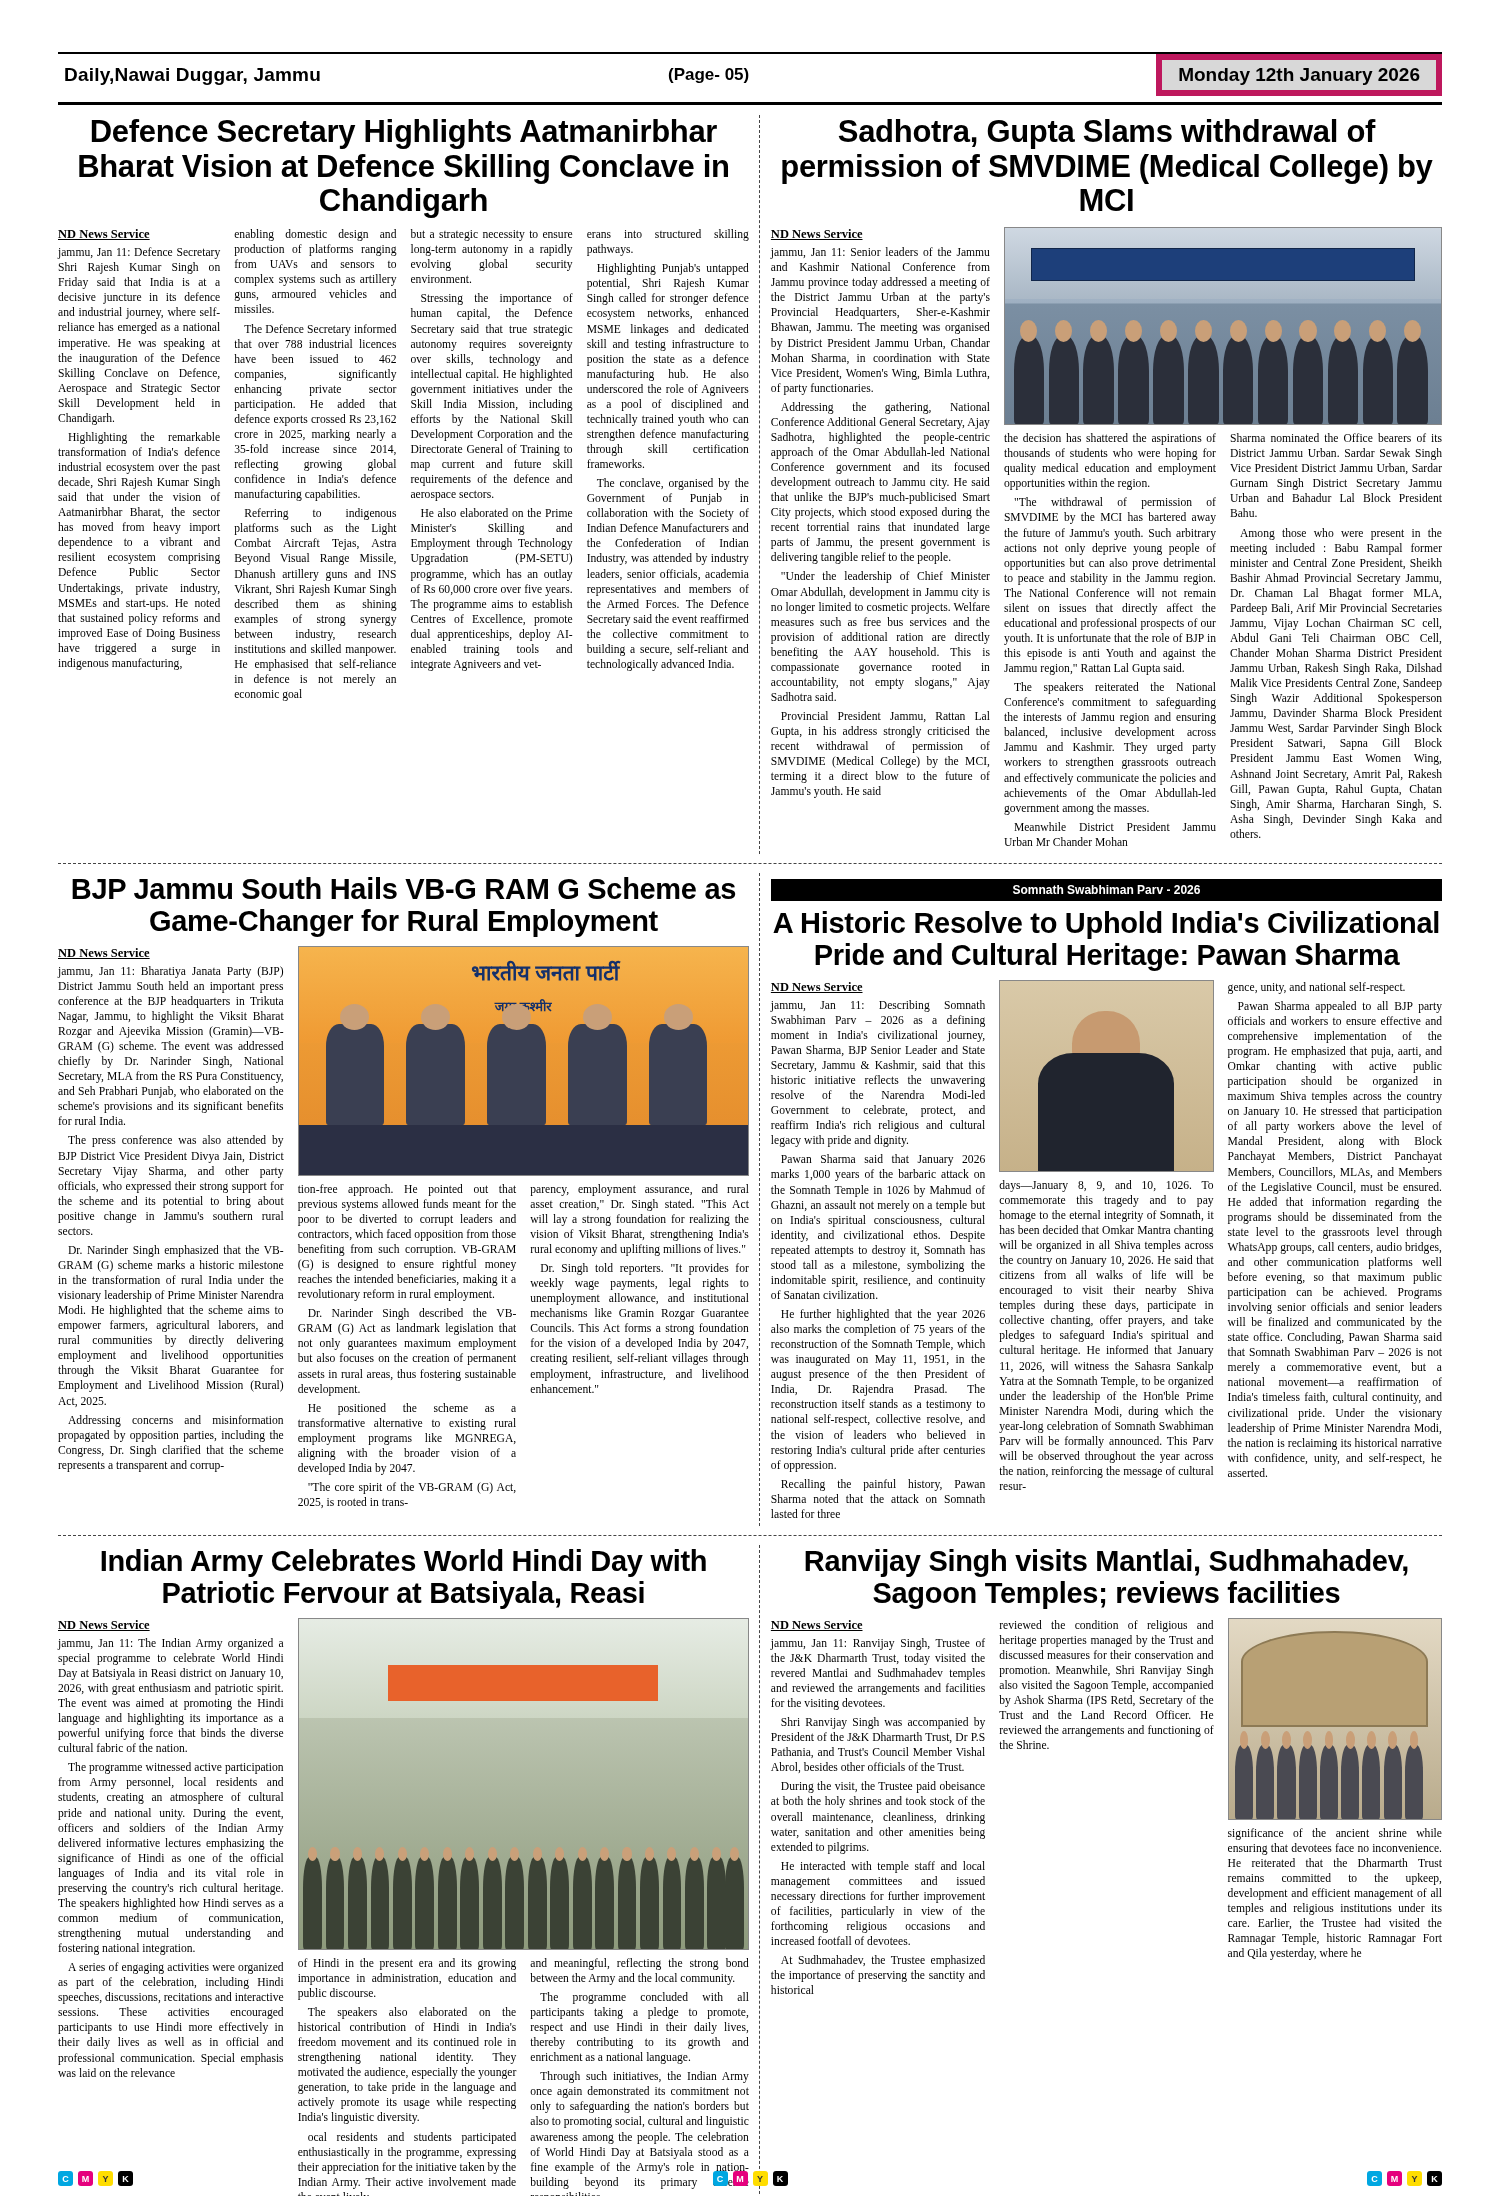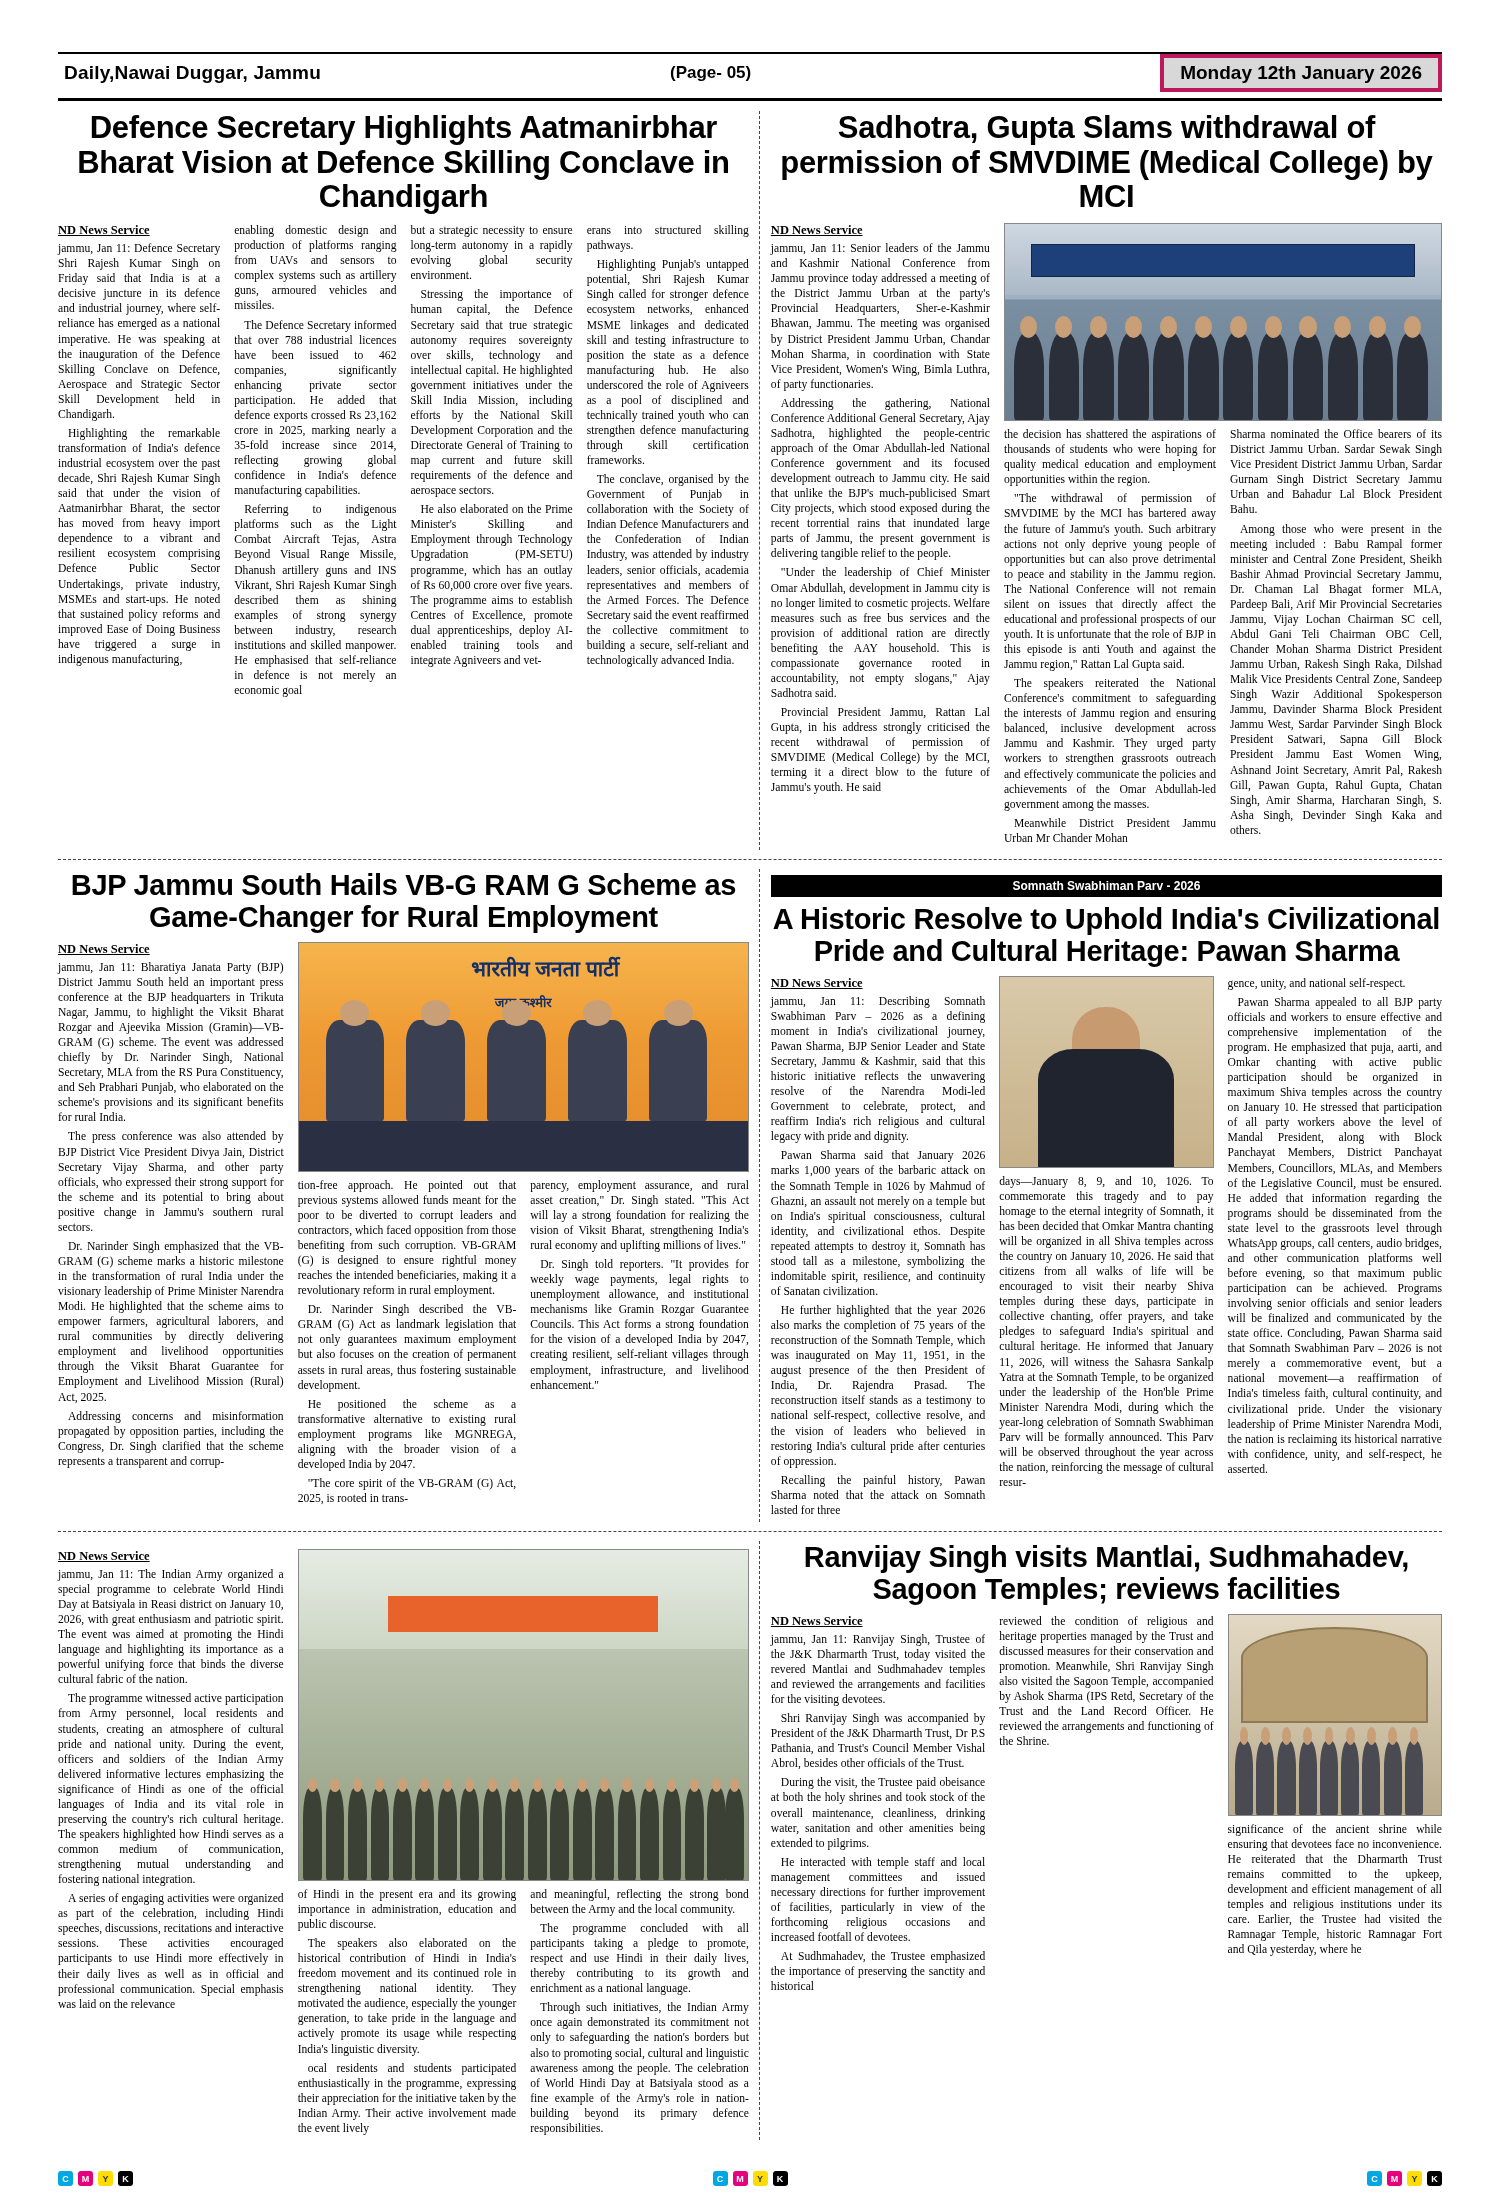--- a/index.html
+++ b/index.html
@@ -30,21 +30,21 @@
   }
   .mh-center{
     font-family:"Liberation Sans", sans-serif;
     font-weight:bold;font-size:17px;
     margin-left:-60px;
   }
   .mh-right{
     font-family:"Liberation Sans", sans-serif;
     font-weight:bold;font-size:19px;
     background:#d8d8d8;
-    border:4px solid #be185d;
+    border:6px solid #be185d;
     padding:4px 16px 4px 16px;
   }
   .rule-thick{height:3px;background:#000;margin-bottom:10px;}
 
   
   .hl{
     font-family:"Liberation Sans", sans-serif;
     font-weight:bold;
     text-align:center;
     line-height:1.12;
@@ -339,20 +339,21 @@
         </div>
       </div>
     </div>
   </div>
 
   <div class="dashed-h"></div>
 
   <div class="top">
 
     <div class="top-left">
+      <div class="hl mid">Indian Army Celebrates World Hindi Day with Patriotic Fervour at Batsiyala, Reasi</div>
       <div class="cols" style="margin-top:8px;">
         <div class="col">
           <div class="byline">ND News Service</div>
           <div class="body-txt">
               <p class="first">jammu, Jan 11: The Indian Army organized a special programme to celebrate World Hindi Day at Batsiyala in Reasi district on January 10, 2026, with great enthusiasm and patriotic spirit. The event was aimed at promoting the Hindi language and highlighting its importance as a powerful unifying force that binds the diverse cultural fabric of the nation.</p>
               <p>The programme witnessed active participation from Army personnel, local residents and students, creating an atmosphere of cultural pride and national unity. During the event, officers and soldiers of the Indian Army delivered informative lectures emphasizing the significance of Hindi as one of the official languages of India and its vital role in preserving the country's rich cultural heritage. The speakers highlighted how Hindi serves as a common medium of communication, strengthening mutual understanding and fostering national integration.</p>
               <p>A series of engaging activities were organized as part of the celebration, including Hindi speeches, discussions, recitations and interactive sessions. These activities encouraged participants to use Hindi more effectively in their daily lives as well as in official and professional communication. Special emphasis was laid on the relevance</p>
             </div>
         </div>
         <div class="col" style="flex:2;">

